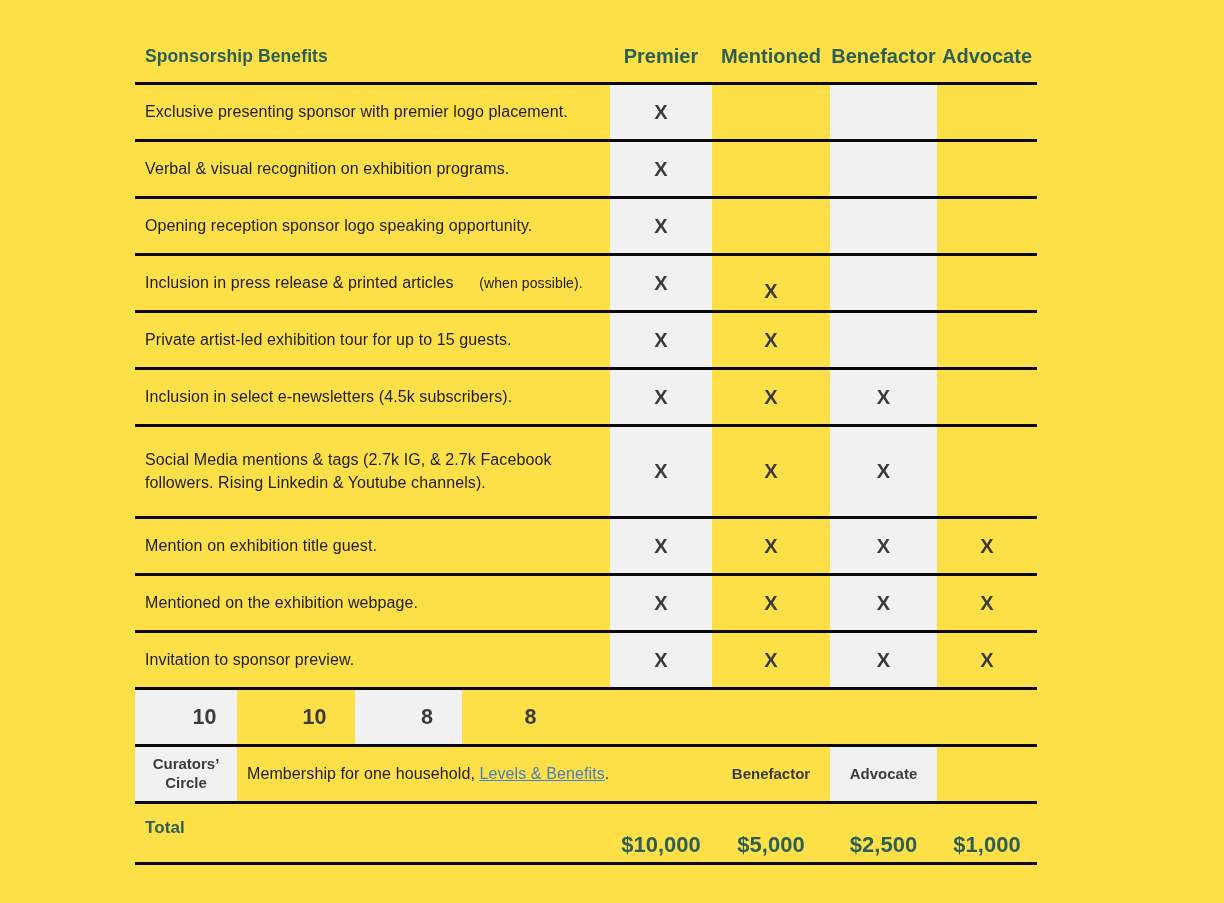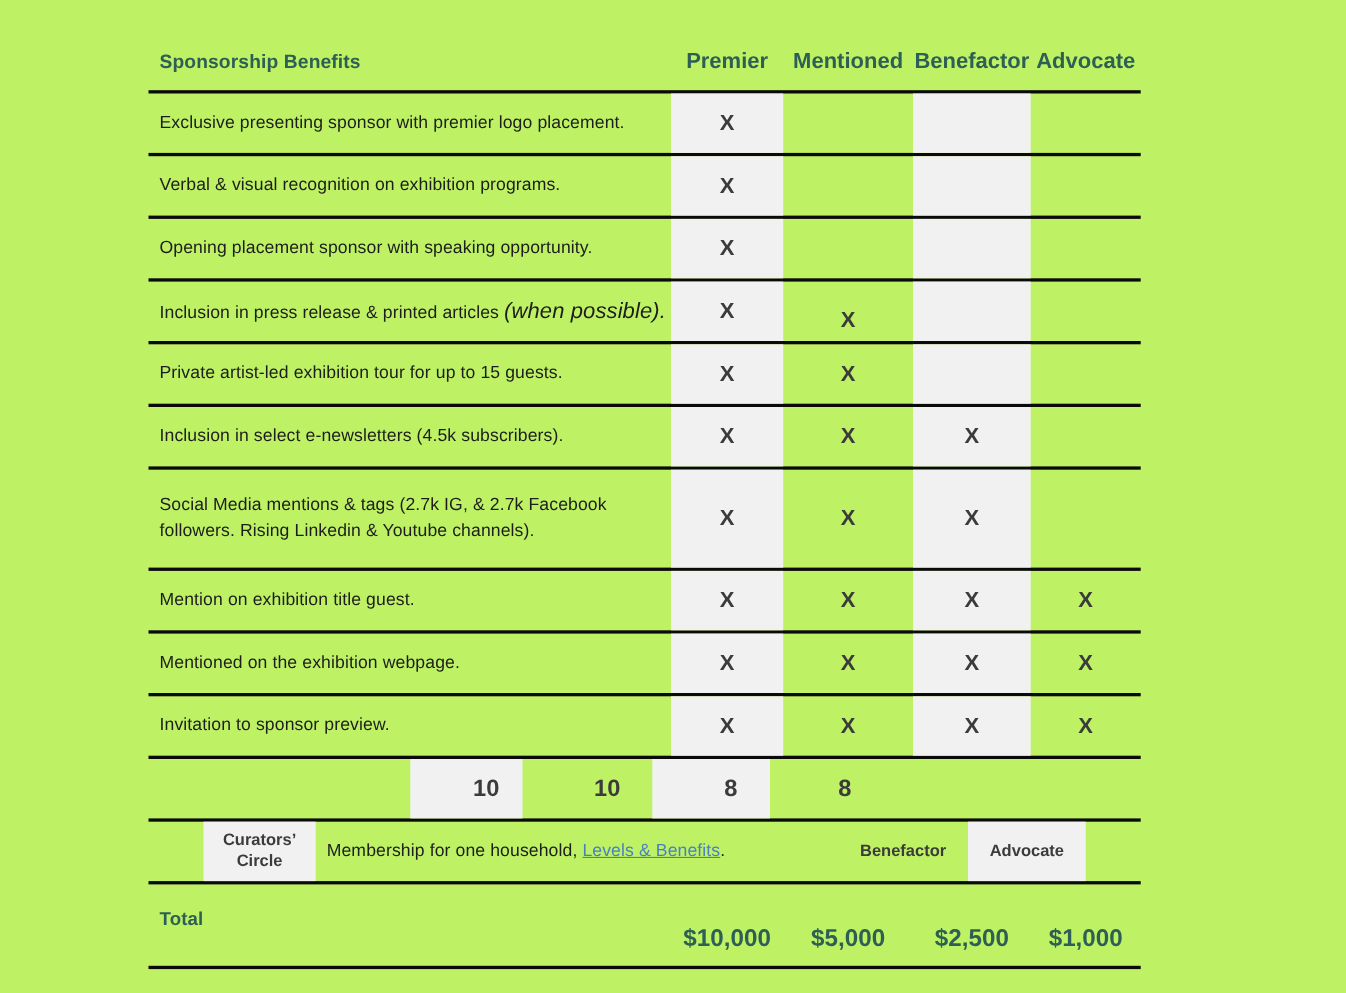--- a/index.html
+++ b/index.html
@@ -5,39 +5,39 @@
   html, body {
     margin: 0;
     padding: 0;
     background: #ffffff;
     font-family: "Liberation Sans", sans-serif;
   }
   .page {
     position: relative;
     width: 1224px;
     height: 903px;
-    background: #bef264;
+    background: #fde047;
     overflow: hidden;
   }
   .table {
     position: absolute;
     left: 135px;
     top: 30px;
     width: 902px;
   }
   .row {
     display: flex;
     align-items: stretch;
     border-bottom: 3px solid #0a0a0a;
     box-sizing: border-box;
   }
   .h-header { height: 55px; }
-  .h-std    { height: 57px; justify-content: center; }
+  .h-std    { height: 57px; }
   .h-tall   { height: 92px; }
-  .h-total  { height: 77px; }
+  .h-total  { height: 61px; }
 
   .cell { box-sizing: border-box; }
   .benefit {
     width: 475px;
     display: flex;
     align-items: center;
     padding: 0 4px 0 10px;
     font-size: 16px;
     color: #1d1d1d;
     line-height: 1.4;
@@ -76,22 +76,22 @@
     color: #3b3b3b;
     margin-left: 37px;
   }
   .tier {
     font-size: 15px;
     font-weight: bold;
     color: #3b3b3b;
     line-height: 1.25;
   }
   .note {
-    font-style: italic;
-    font-size: 20px;
+    font-size: 14px;
+    margin-left: 21px;
   }
   .link {
     color: #4a7fc1;
     text-decoration: underline;
     cursor: pointer;
   }
   .shift-down { transform: translateY(8px); }
 
   .total-label {
     font-size: 17px;
@@ -161,21 +161,21 @@
       <div class="cell c3 colcell striped">
           <span class="mark"></span>
         </div>
       <div class="cell c4 colcell">
           <span class="mark"></span>
         </div>
     </div>
 
     <div class="row h-std">
       <div class="cell benefit">
-        <span>Opening placement sponsor with speaking opportunity.</span>
+        <span>Opening reception sponsor logo speaking opportunity.</span>
       </div>
       <div class="cell c1 colcell striped">
           <span class="mark">X</span>
         </div>
       <div class="cell c2 colcell">
           <span class="mark"></span>
         </div>
       <div class="cell c3 colcell striped">
           <span class="mark"></span>
         </div>

